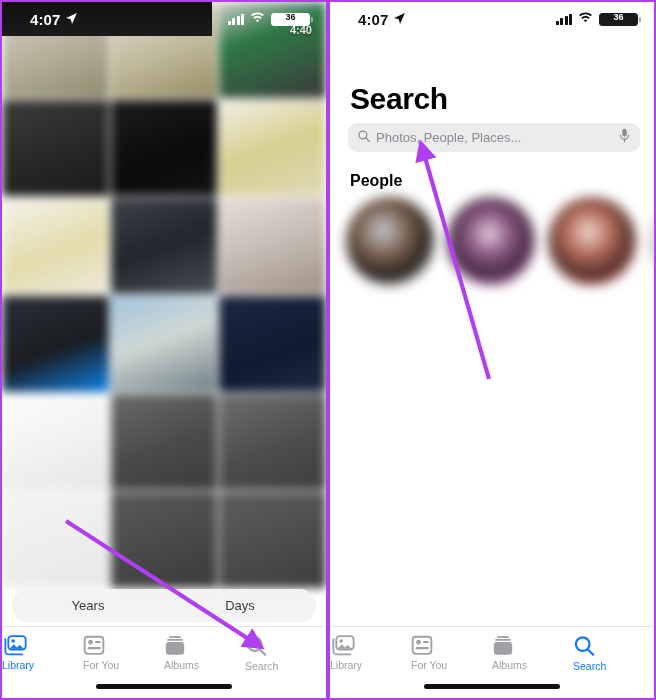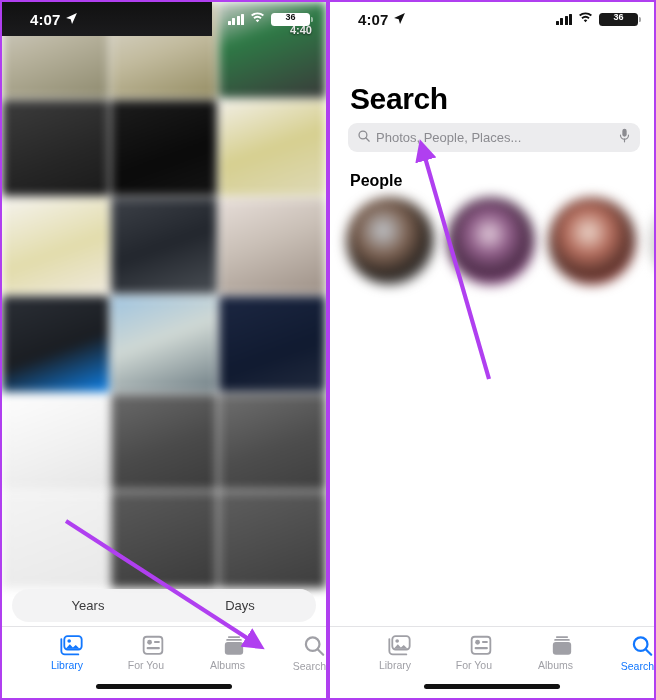--- a/index.html
+++ b/index.html
@@ -110,21 +110,21 @@
   
   .tabbar {
     position: absolute; left: 0; right: 0; bottom: 0;
     height: 72px; background: #ffffff;
     border-top: .5px solid #e3e3e6;
     display: flex; align-items: flex-start; padding-top: 8px;
     z-index: 50;
   }
   .tab {
     flex: 1; display: flex; flex-direction: column;
-    align-items: flex-end; gap: 4px; color: #a0a0a6;
+    align-items: flex-start; gap: 4px; color: #a0a0a6;
   }
   .tab .tab-label { font-size: 10.5px; line-height: 1; }
   .tab.active { color: #1277fe; }
   .tab svg { display: block; }
 
   .home-indicator {
     position: absolute; bottom: 9px; left: 50%;
     transform: translateX(-50%);
     width: 136px; height: 5px; border-radius: 3px;
     background: #111111; z-index: 60;

